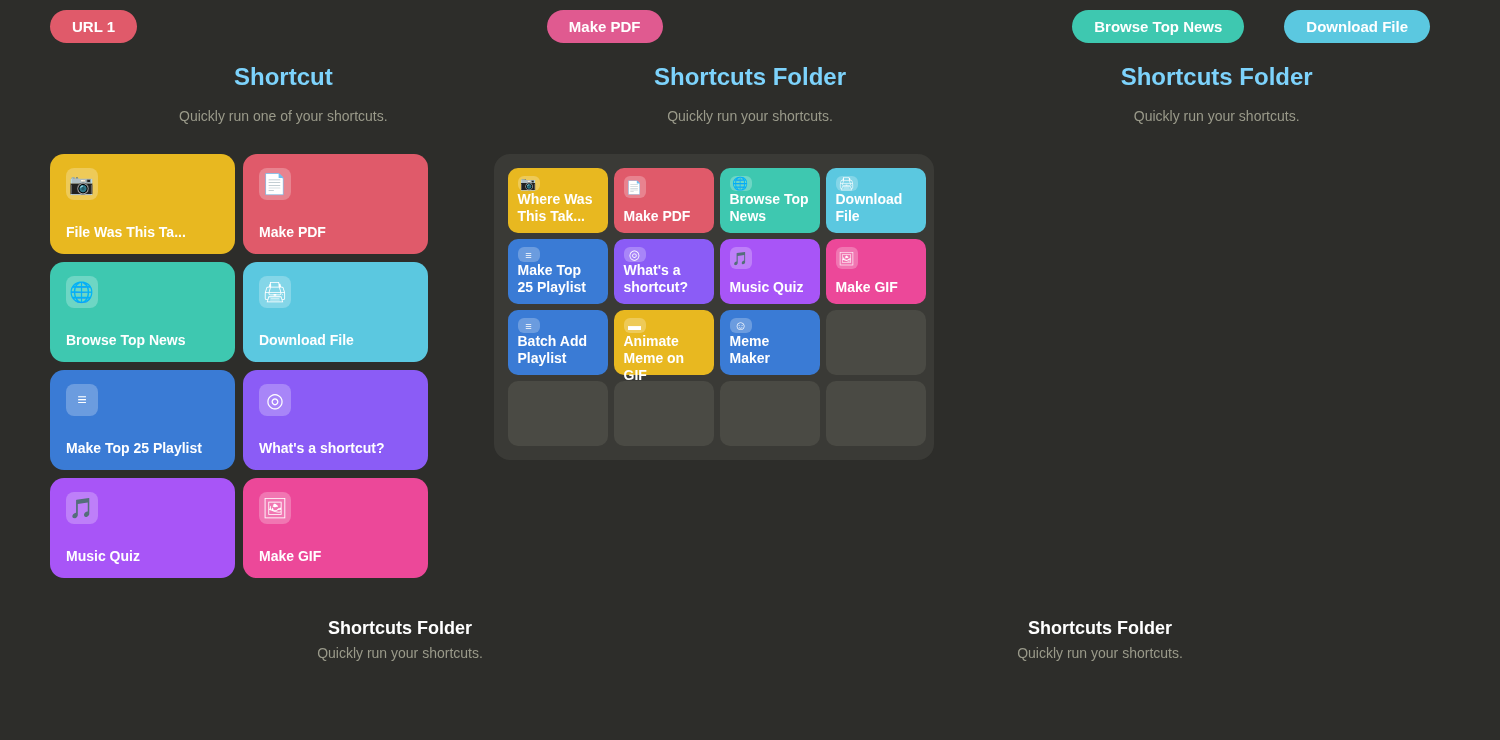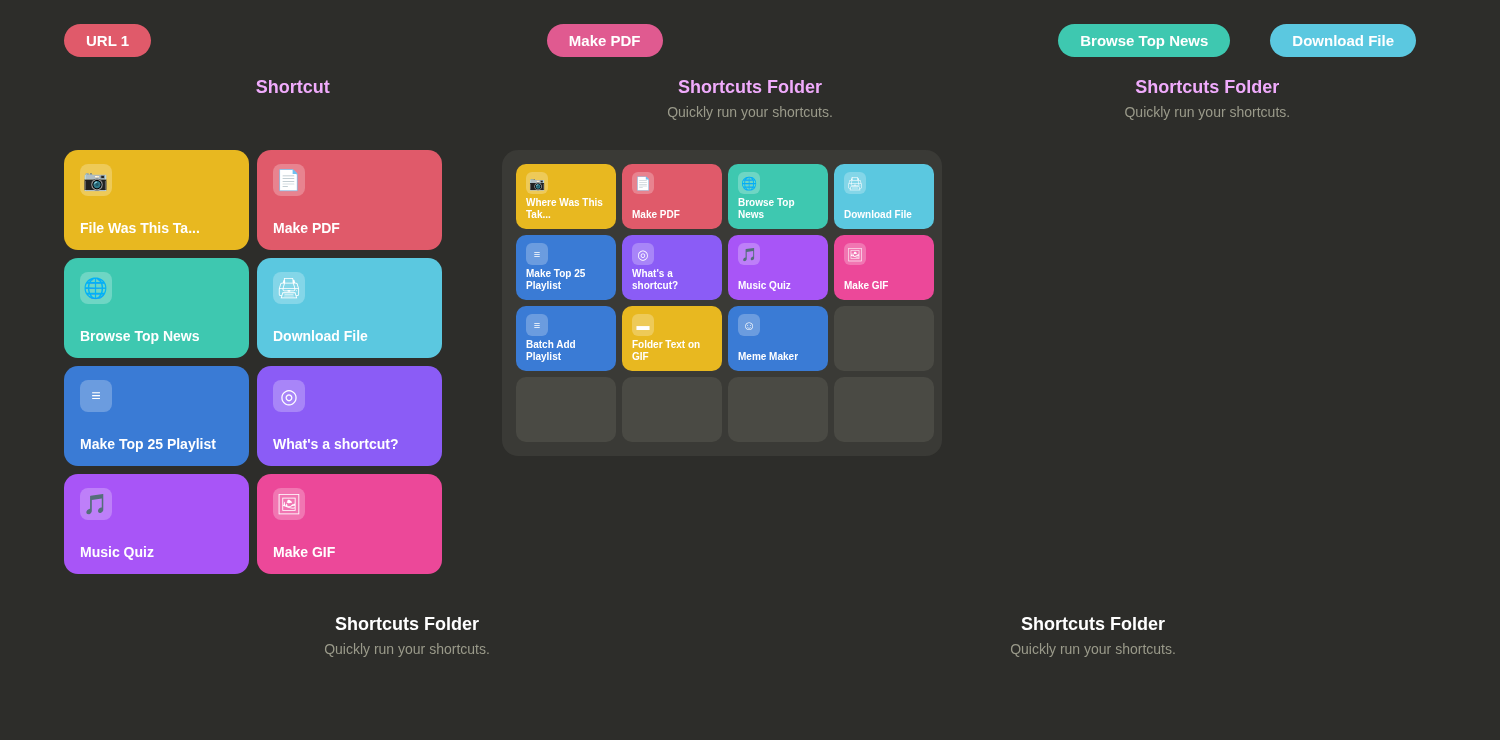--- a/index.html
+++ b/index.html
@@ -6,21 +6,21 @@
     body {
       background: #2d2d2a;
       font-family: -apple-system, BlinkMacSystemFont, 'Segoe UI', sans-serif;
       color: #fff;
       width: 1500px;
       min-height: 740px;
       overflow: hidden;
     }
 
     .page {
-      padding: 14px;
+      padding: 0;
       position: relative;
     }
 
     .top-shortcut-pill {
       border-radius: 20px;
       padding: 8px 22px;
       font-size: 15px;
       font-weight: 600;
       color: #fff;
       display: inline-block;
@@ -36,24 +36,24 @@
     .section-headers {
       display: flex;
       padding: 0 50px;
       margin-bottom: 30px;
     }
     .section-header {
       flex: 1;
       text-align: center;
     }
     .section-header h2 {
-      font-size: 18px;
+      font-size: 24px;
       font-weight: 700;
-      color: #f0abfc;
-      margin-bottom: 6px;
+      color: #7dd3fc;
+      margin-bottom: 17px;
     }
     .section-header p {
       font-size: 14px;
       color: #9a9a8a;
     }
 
     
     .main-content {
       display: flex;
       padding: 0 50px;
@@ -140,21 +140,21 @@
       width: 22px;
       height: 22px;
       display: flex;
       align-items: center;
       justify-content: center;
       background: rgba(255,255,255,0.25);
       border-radius: 6px;
     }
 
     .shortcut-card-small .card-label-sm {
-      font-size: 10px;
+      font-size: 14px;
       font-weight: 600;
       color: #fff;
       line-height: 1.2;
     }
 
     
     .card-empty {
       background: #4a4a44;
       border-radius: 10px;
       height: 65px;
@@ -201,20 +201,21 @@
     <span class="top-shortcut-pill pill-pink">Make PDF</span>
 
     <span style="flex:1"></span>
     <span class="top-shortcut-pill pill-teal">Browse Top News</span>
     <span class="top-shortcut-pill pill-blue">Download File</span>
   </div>
 
   <div class="section-headers">
     <div class="section-header">
       <h2>Shortcut</h2>
+      <p>Quickly run one of your shortcuts.</p>
     </div>
     <div class="section-header">
       <h2>Shortcuts Folder</h2>
       <p>Quickly run your shortcuts.</p>
     </div>
     <div class="section-header">
       <h2>Shortcuts Folder</h2>
       <p>Quickly run your shortcuts.</p>
     </div>
   </div>
@@ -309,21 +310,21 @@
             <span class="card-label-sm">Make GIF</span>
           </div>
 
           <div class="shortcut-card-small card-blue">
             <div class="card-icon-sm" style="font-size:11px;font-weight:700;">≡</div>
             <span class="card-label-sm">Batch Add Playlist</span>
           </div>
 
           <div class="shortcut-card-small card-yellow">
             <div class="card-icon-sm">▬</div>
-            <span class="card-label-sm">Folder Text on GIF</span>
+            <span class="card-label-sm">Animate Meme on GIF</span>
           </div>
 
           <div class="shortcut-card-small card-blue">
             <div class="card-icon-sm">☺</div>
             <span class="card-label-sm">Meme Maker</span>
           </div>
 
           <div class="card-empty"></div>
 
           <div class="card-empty"></div>

